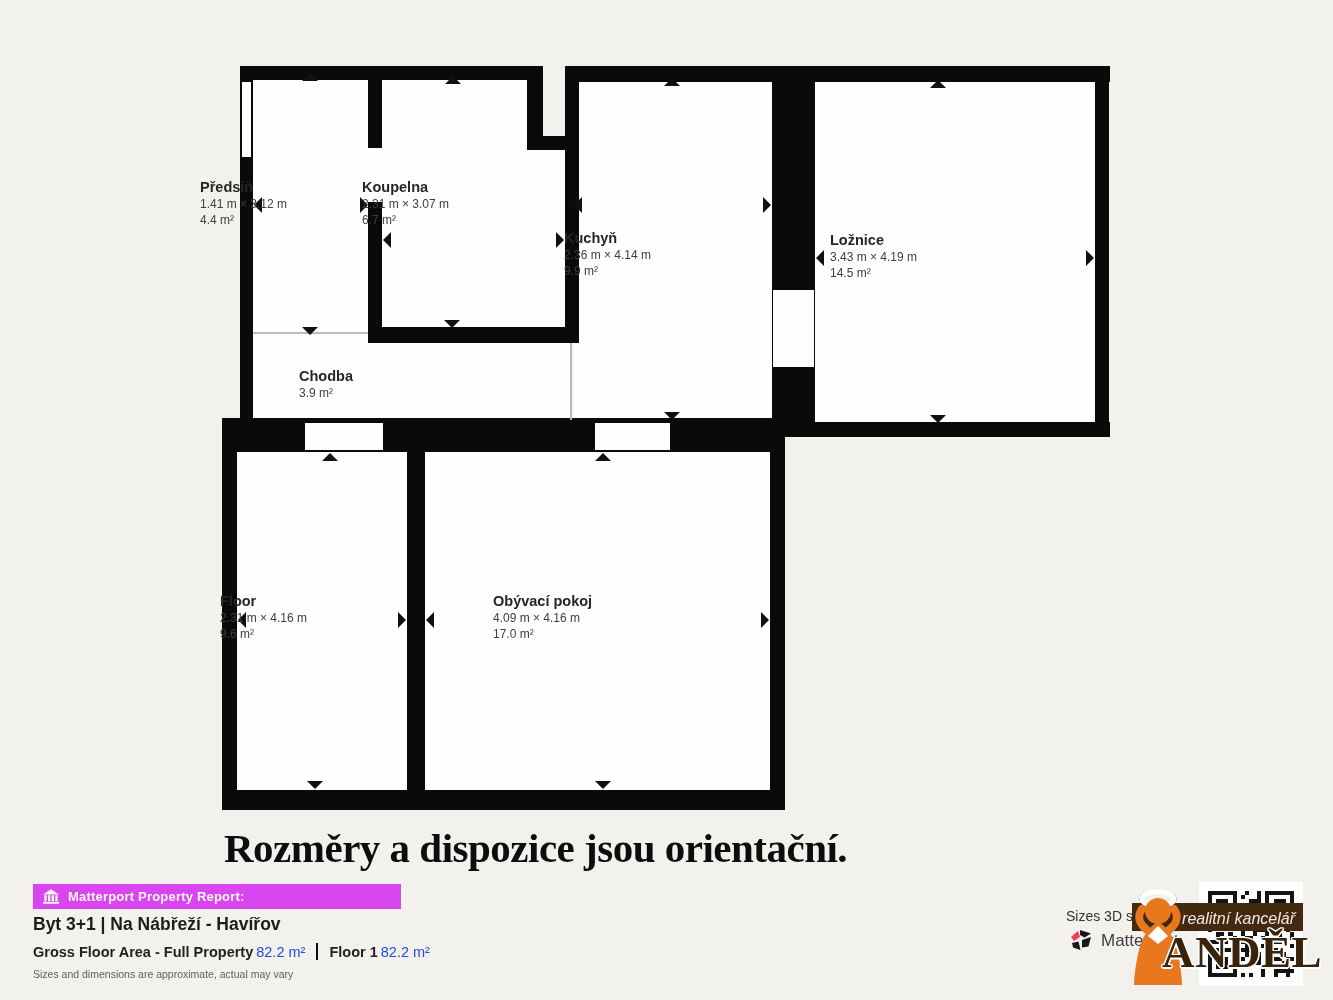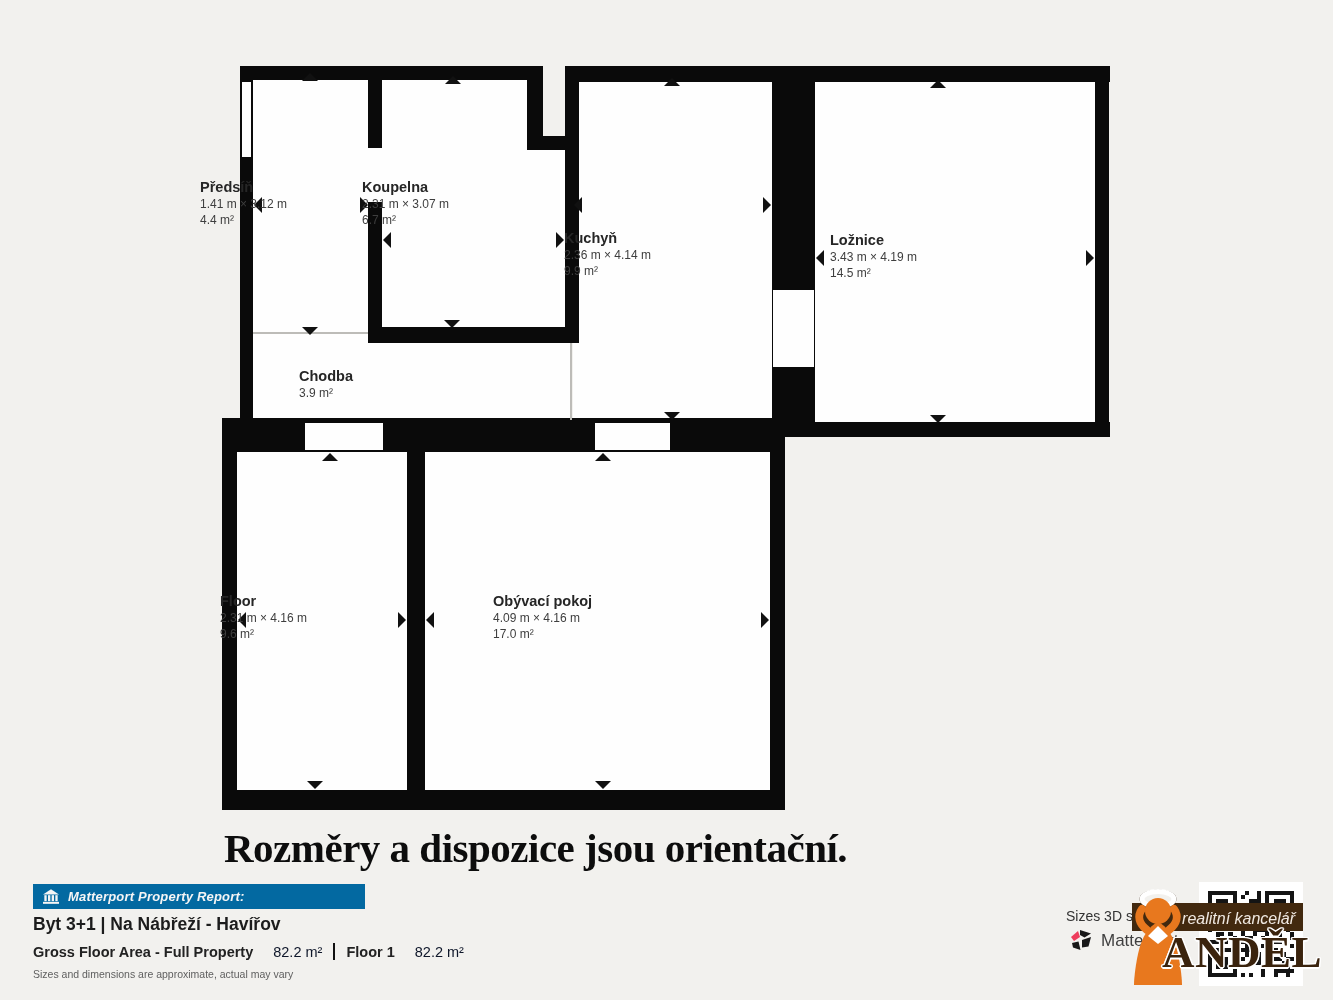--- a/index.html
+++ b/index.html
@@ -19,27 +19,27 @@
   .ar.left{border-top:8px solid transparent;border-bottom:8px solid transparent;border-right:8px solid #111;}
   .ar.right{border-top:8px solid transparent;border-bottom:8px solid transparent;border-left:8px solid #111;}
   
   .rlabel{position:absolute;width:220px;transform:translateX(-50%);}
   .rname{font-size:14.5px;font-weight:700;color:#262626;line-height:17px;}
   .rdim,.rarea{font-size:12px;color:#3e3e3e;line-height:16px;}
   
   .statement{position:absolute;left:224px;top:824px;font-family:"Liberation Serif",serif;
              font-weight:700;font-size:41px;color:#0d0d0d;letter-spacing:-0.5px;}
   
-  .banner{position:absolute;left:33px;top:884px;width:332px;height:25px;background:#0369a1;
-          display:flex;align-items:center;gap:9px;padding-left:10px;box-sizing:border-box;font-style:italic;}
+  .banner{position:absolute;left:33px;top:884px;width:368px;height:25px;background:#d946ef;
+          display:flex;align-items:center;gap:9px;padding-left:10px;box-sizing:border-box;}
   .banner-label{color:#f5f5f5;font-size:13px;font-weight:700;letter-spacing:0.2px;}
   .prop-title{position:absolute;left:33px;top:914px;font-size:17.5px;font-weight:700;color:#1c1c1c;}
   .gfa-row{position:absolute;left:33px;top:943px;font-size:14.5px;color:#222;display:flex;align-items:center;}
   .gfa-bold{font-weight:700;}
-  .gfa-val{font-weight:400;margin-left:20px;color:#0f172a;}
+  .gfa-val{font-weight:400;margin-left:3px;color:#1d4ed8;}
   .gfa-sep{display:inline-block;width:2px;height:17px;background:#111;margin:0 11px;}
   .note{position:absolute;left:33px;top:968px;font-size:10.5px;color:#5f5f5f;}
   .visit{position:absolute;left:1066px;top:908px;font-size:14px;color:#333;}
   .mp-row{position:absolute;left:1068px;top:927px;display:flex;align-items:center;gap:6px;}
   .mp-word{font-size:17px;color:#3f3f3f;}
   
   .qr-card{position:absolute;left:1199px;top:882px;width:104px;height:104px;background:#ffffff;}
   .qr-card svg{position:absolute;left:9px;top:9px;width:86px;height:86px;}
   .agency-banner{position:absolute;left:1132px;top:903px;width:171px;height:28px;background:#42290f;}
   .agency-tagline{position:absolute;right:8px;top:7px;font-size:16px;font-style:italic;color:#f0e9e2;}

